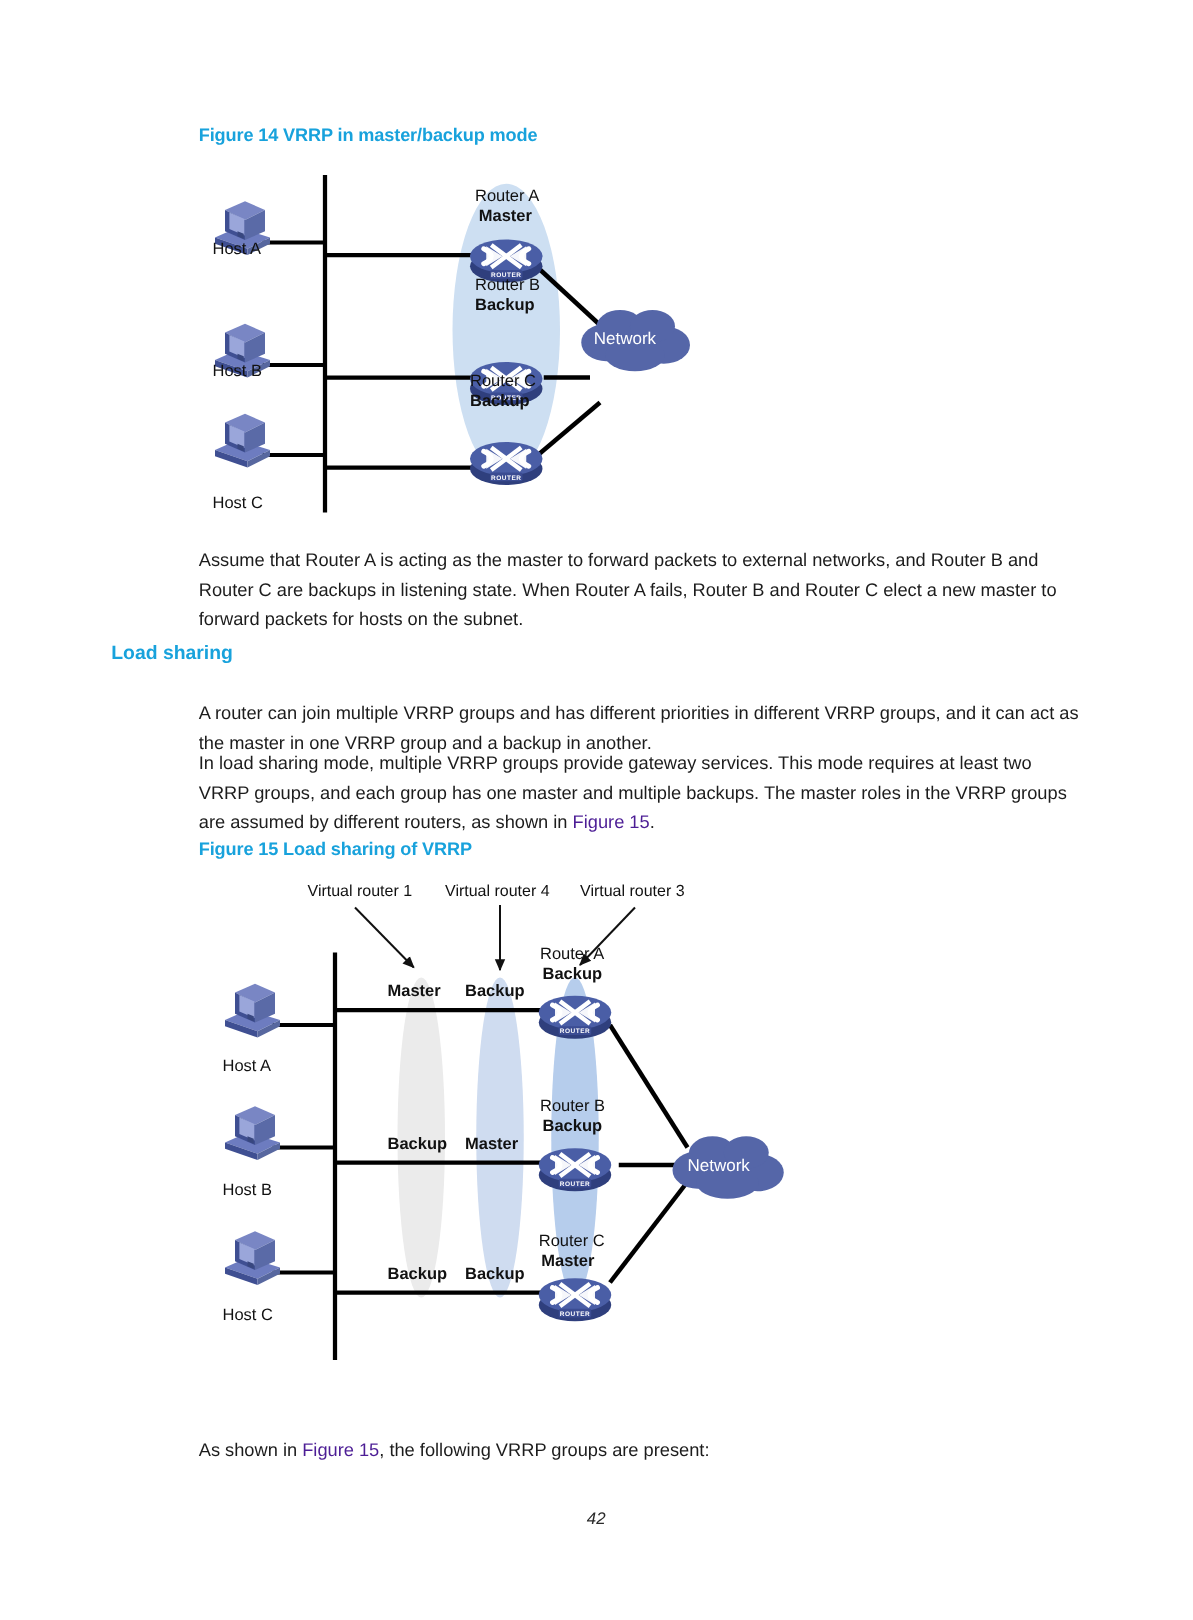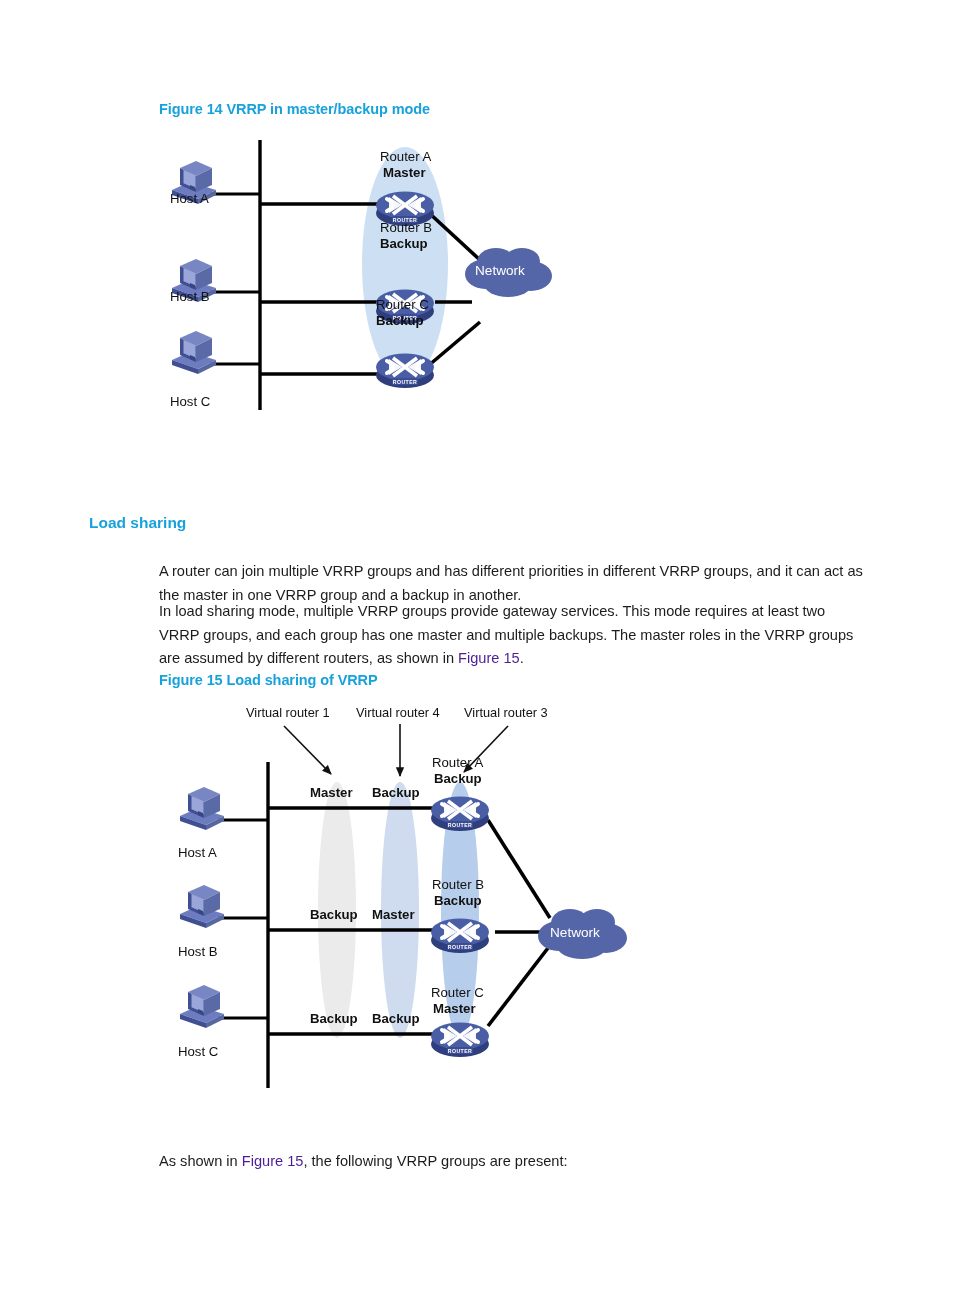--- a/index.html
+++ b/index.html
@@ -157,20 +157,21 @@
 
     <div class="dg-label lbl-router" style="left:230px; top:88px;">Router B</div>
     <div class="dg-label lbl-role" style="left:230px; top:104px;">Backup</div>
 
     <div class="dg-label lbl-router" style="left:226px; top:165px;">Router C</div>
     <div class="dg-label lbl-role" style="left:226px; top:181px;">Backup</div>
 
     <div class="dg-label lbl-cloud" style="left:325px; top:131px;">Network</div>
   </div>
 
+  <p class="body-para" style="left:159px; top:438px; width:710px; margin:0;">Assume that Router A is acting as the master to forward packets to external networks, and Router B and Router C are backups in listening state. When Router A fails, Router B and Router C elect a new master to forward packets for hosts on the subnet.</p>
 
   <div class="section-head" style="left:89px; top:514px;">Load sharing</div>
 
   <p class="body-para" style="left:159px; top:560px; width:710px; margin:0;">A router can join multiple VRRP groups and has different priorities in different VRRP groups, and it can act as the master in one VRRP group and a backup in another.</p>
 
   <p class="body-para" style="left:159px; top:600px; width:710px; margin:0;">
     <span>In load sharing mode, multiple VRRP groups provide gateway services. This mode requires at least two VRRP groups, and each group has one master and multiple backups. The master roles in the VRRP groups are assumed by different routers, as shown in </span><span class="xref">Figure 15</span><span>.</span>
   </p>
 
   <div class="fig-caption" style="left:159px; top:672px;">Figure 15 Load sharing of VRRP</div>
@@ -250,14 +251,15 @@
     <div class="dg-label lbl-role" style="left:283px; top:301px;">Master</div>
 
     <div class="dg-label lbl-cloud" style="left:400px; top:225px;">Network</div>
   </div>
 
 
   <p class="body-para" style="left:159px; top:1150px; width:710px; margin:0;">
     <span>As shown in </span><span class="xref">Figure 15</span><span>, the following VRRP groups are present:</span>
   </p>
 
+  <div class="page-num" style="left:0; top:1207px;">42</div>
 
 </div>
 
 </body></html>

